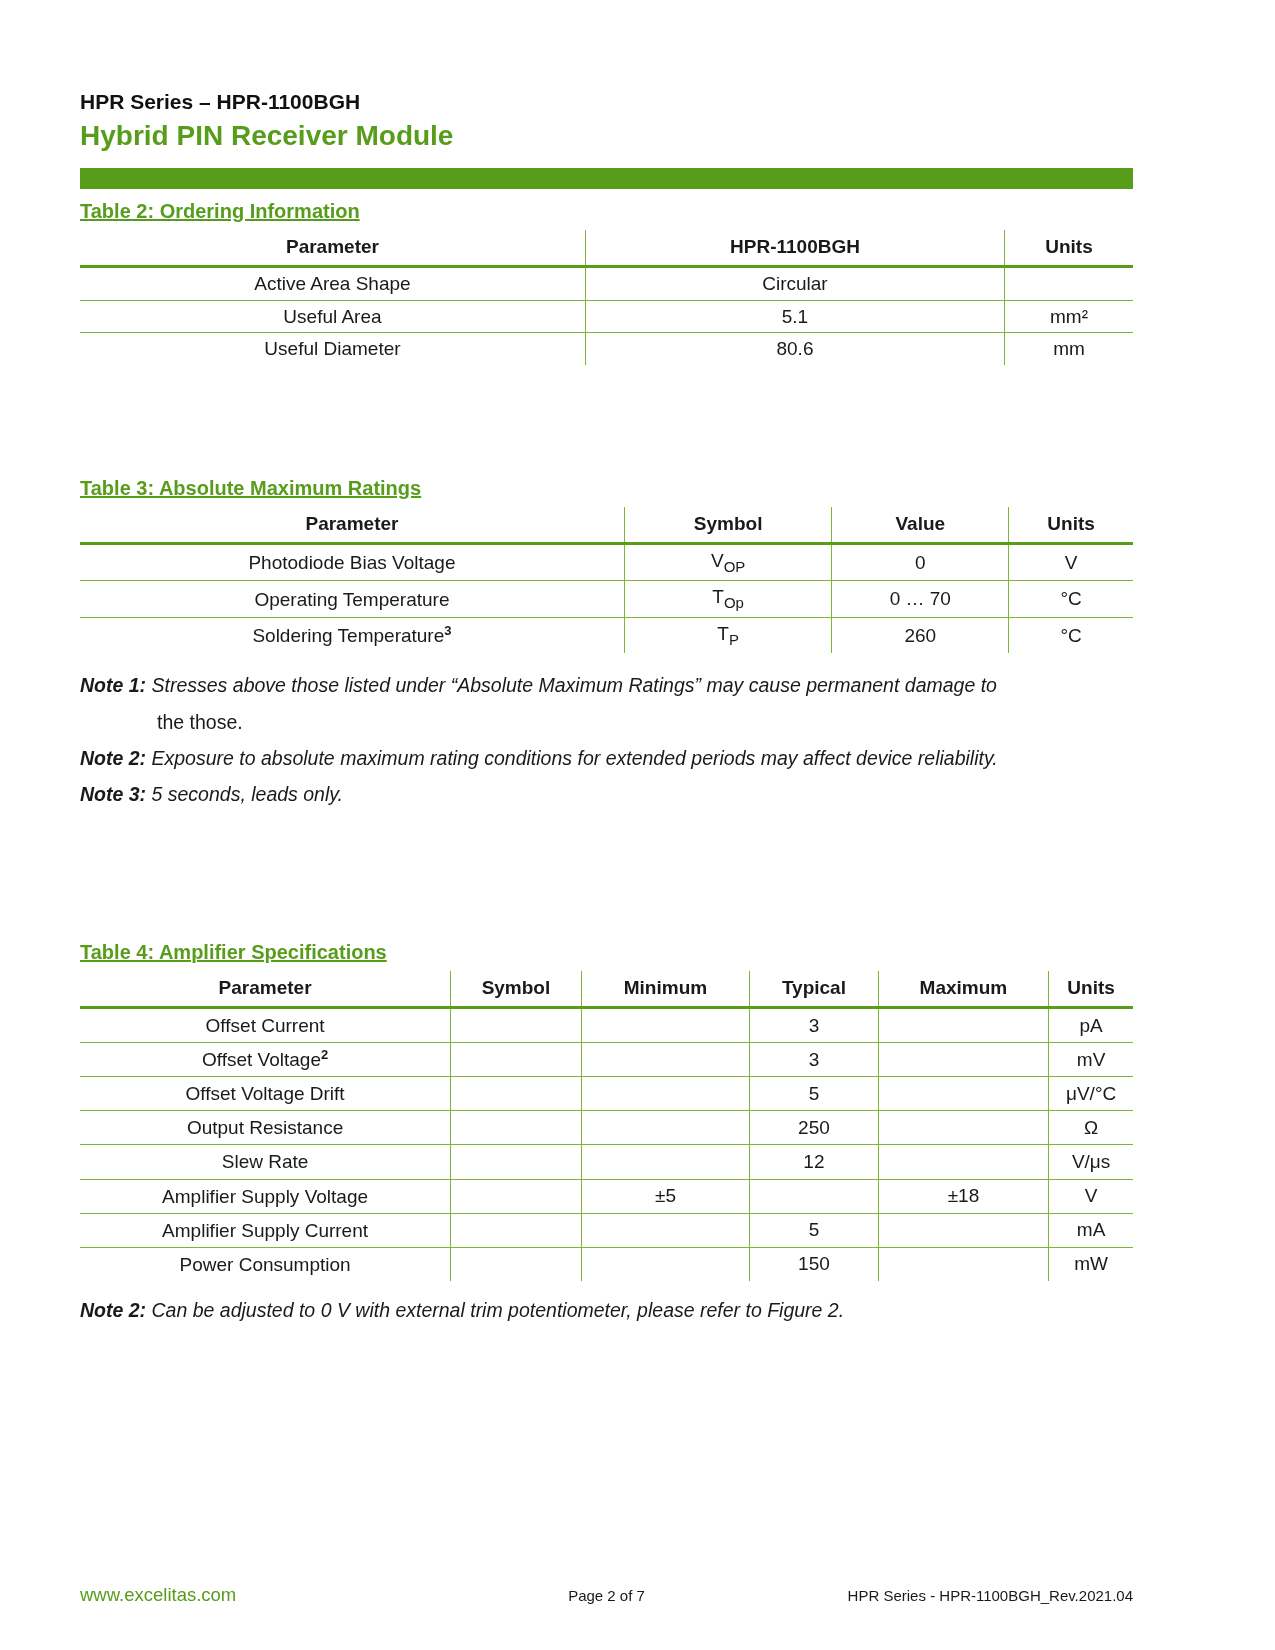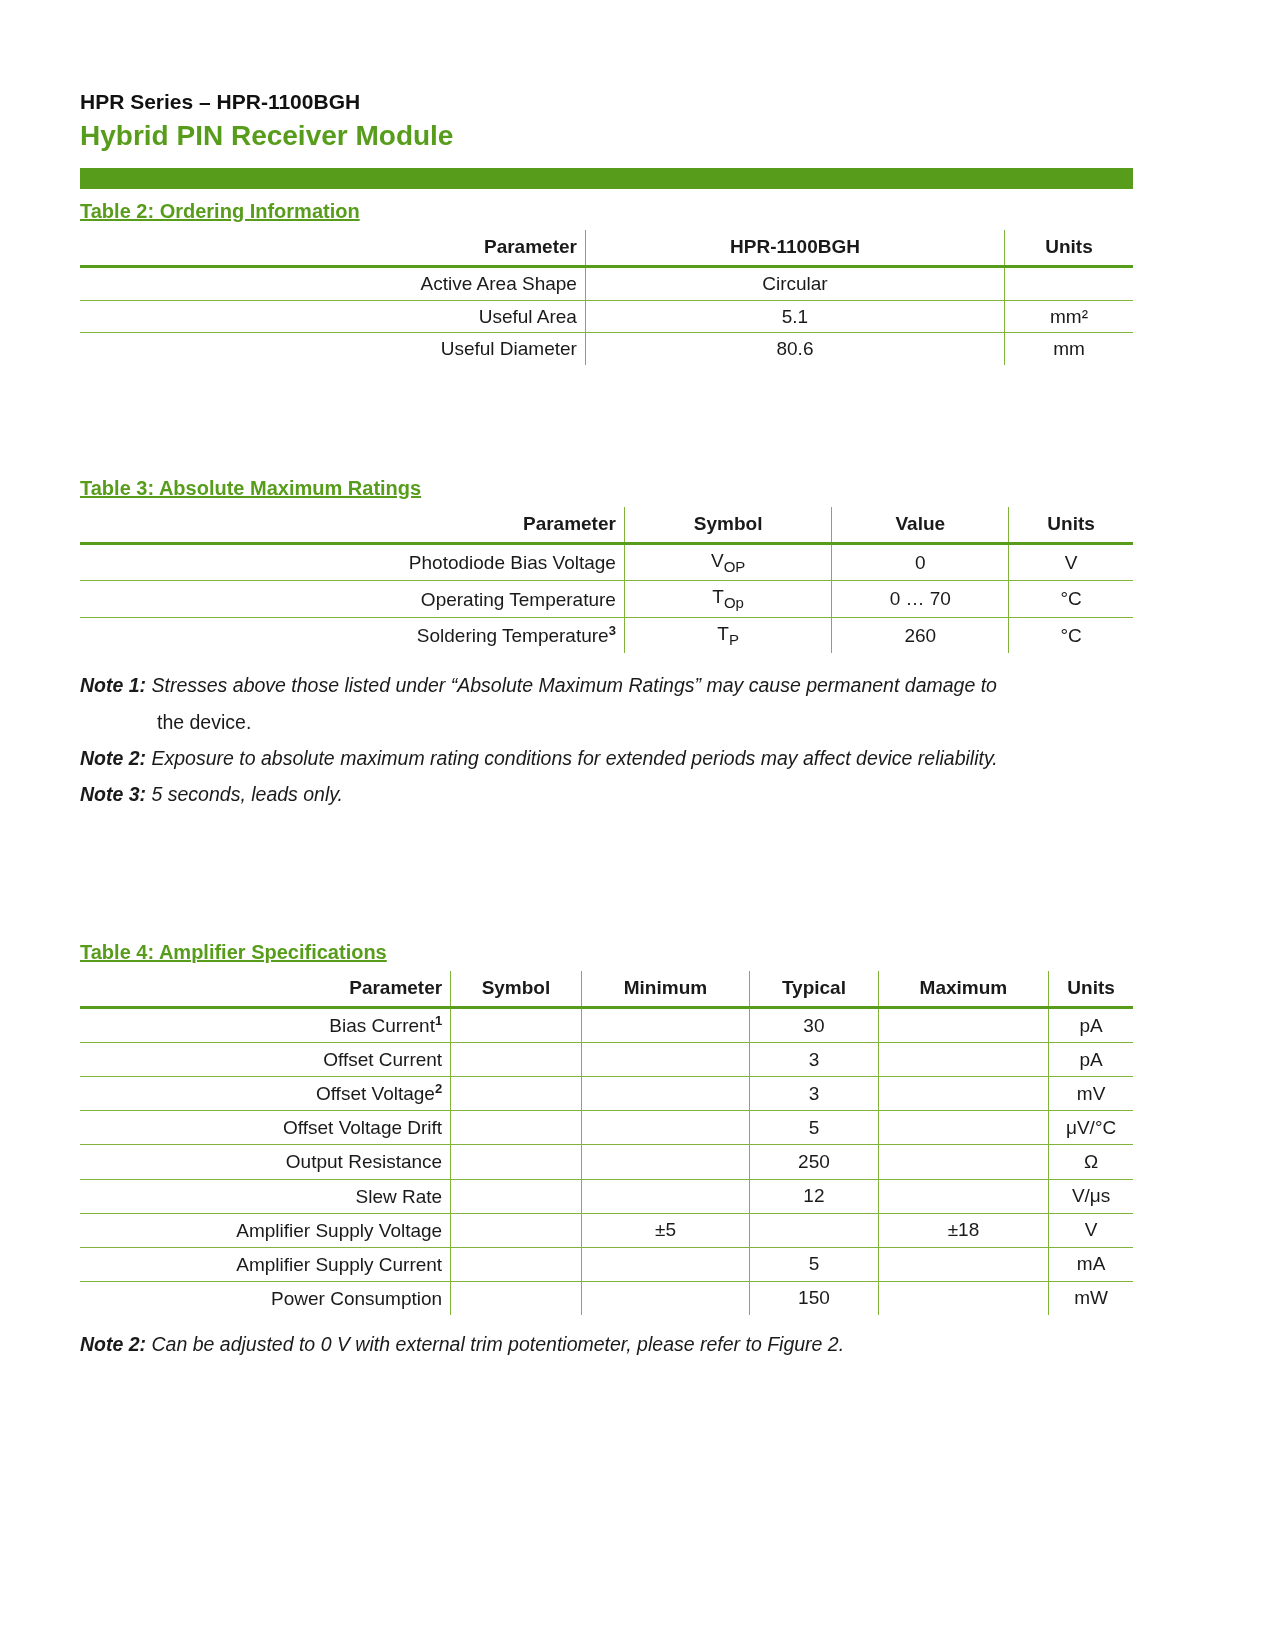--- a/index.html
+++ b/index.html
@@ -24,21 +24,21 @@
   .table-title{font-size:20px;font-weight:bold;color:var(--accent);margin:0 0 7px;text-decoration:underline;}
   #t2-title{margin-top:11px;}
   #t3-title{margin-top:112px;}
   #t4-title{margin-top:132px;}
 
   table{border-collapse:collapse;width:100%;table-layout:fixed;font-size:19px;}
   th{
     font-weight:bold;text-align:center;padding:6px 8px;
     border-bottom:3px solid var(--accent);line-height:1.2;
   }
-  th.col-param,td.cell-param{text-align:right;}
+  th.col-param,td.cell-param{text-align:center;}
   td{
     text-align:center;padding:4px 8px;line-height:1.25;
     border-top:1.5px solid var(--thin);
   }
   th + th, td + td{border-left:1.5px solid var(--thin);}
   sup.psup{font-weight:bold;font-size:13px;}
   sub.ssub{font-size:15px;}
   sup.deg{font-size:12px;}
 
   .notes{margin-top:17px;font-size:19.5px;}
@@ -135,21 +135,21 @@
         <td class="cell-param"><span>Soldering Temperature</span><sup class="psup">3</sup></td>
         <td><span>T</span><sub class="ssub">P</sub></td>
         <td>260</td>
         <td>°C</td>
       </tr>
     </tbody>
   </table>
 
   <div class="notes">
     <p class="note"><span class="note-label">Note 1:</span> <span>Stresses above those listed under “Absolute Maximum Ratings” may cause permanent damage to</span></p>
-    <p class="note-cont">the device.</p>
+    <p class="note-cont">the those.</p>
     <p class="note"><span class="note-label">Note 2:</span> <span>Exposure to absolute maximum rating conditions for extended periods may affect device reliability.</span></p>
     <p class="note"><span class="note-label">Note 3:</span> <span>5 seconds, leads only.</span></p>
   </div>
 
   <p class="table-title" id="t4-title">Table 4: Amplifier Specifications</p>
   <table>
     <colgroup>
         <col style="width:35.2%">
         <col style="width:12.4%">
         <col style="width:16%">
@@ -162,28 +162,20 @@
         <th class="col-param">Parameter</th>
         <th>Symbol</th>
         <th>Minimum</th>
         <th>Typical</th>
         <th>Maximum</th>
         <th>Units</th>
       </tr>
     </thead>
     <tbody>
       <tr>
-        <td class="cell-param"><span>Bias Current</span><sup class="psup">1</sup></td>
-        <td></td>
-        <td></td>
-        <td>30</td>
-        <td></td>
-        <td>pA</td>
-      </tr>
-      <tr>
         <td class="cell-param"><span>Offset Current</span><sup class="psup"></sup></td>
         <td></td>
         <td></td>
         <td>3</td>
         <td></td>
         <td>pA</td>
       </tr>
       <tr>
         <td class="cell-param"><span>Offset Voltage</span><sup class="psup">2</sup></td>
         <td></td>
@@ -240,14 +232,19 @@
         <td></td>
         <td>mW</td>
       </tr>
     </tbody>
   </table>
 
   <div class="notes notes-amp">
     <p class="note"><span class="note-label">Note 2:</span> <span>Can be adjusted to 0 V with external trim potentiometer, please refer to Figure 2.</span></p>
   </div>
 
+  <div class="footer">
+    <div class="footer-left"><a class="website" href="#">www.excelitas.com</a></div>
+    <div class="footer-center">Page 2 of 7</div>
+    <div class="footer-right">HPR Series - HPR-1100BGH_Rev.2021.04</div>
+  </div>
 
 </div>
 
 </body></html>

